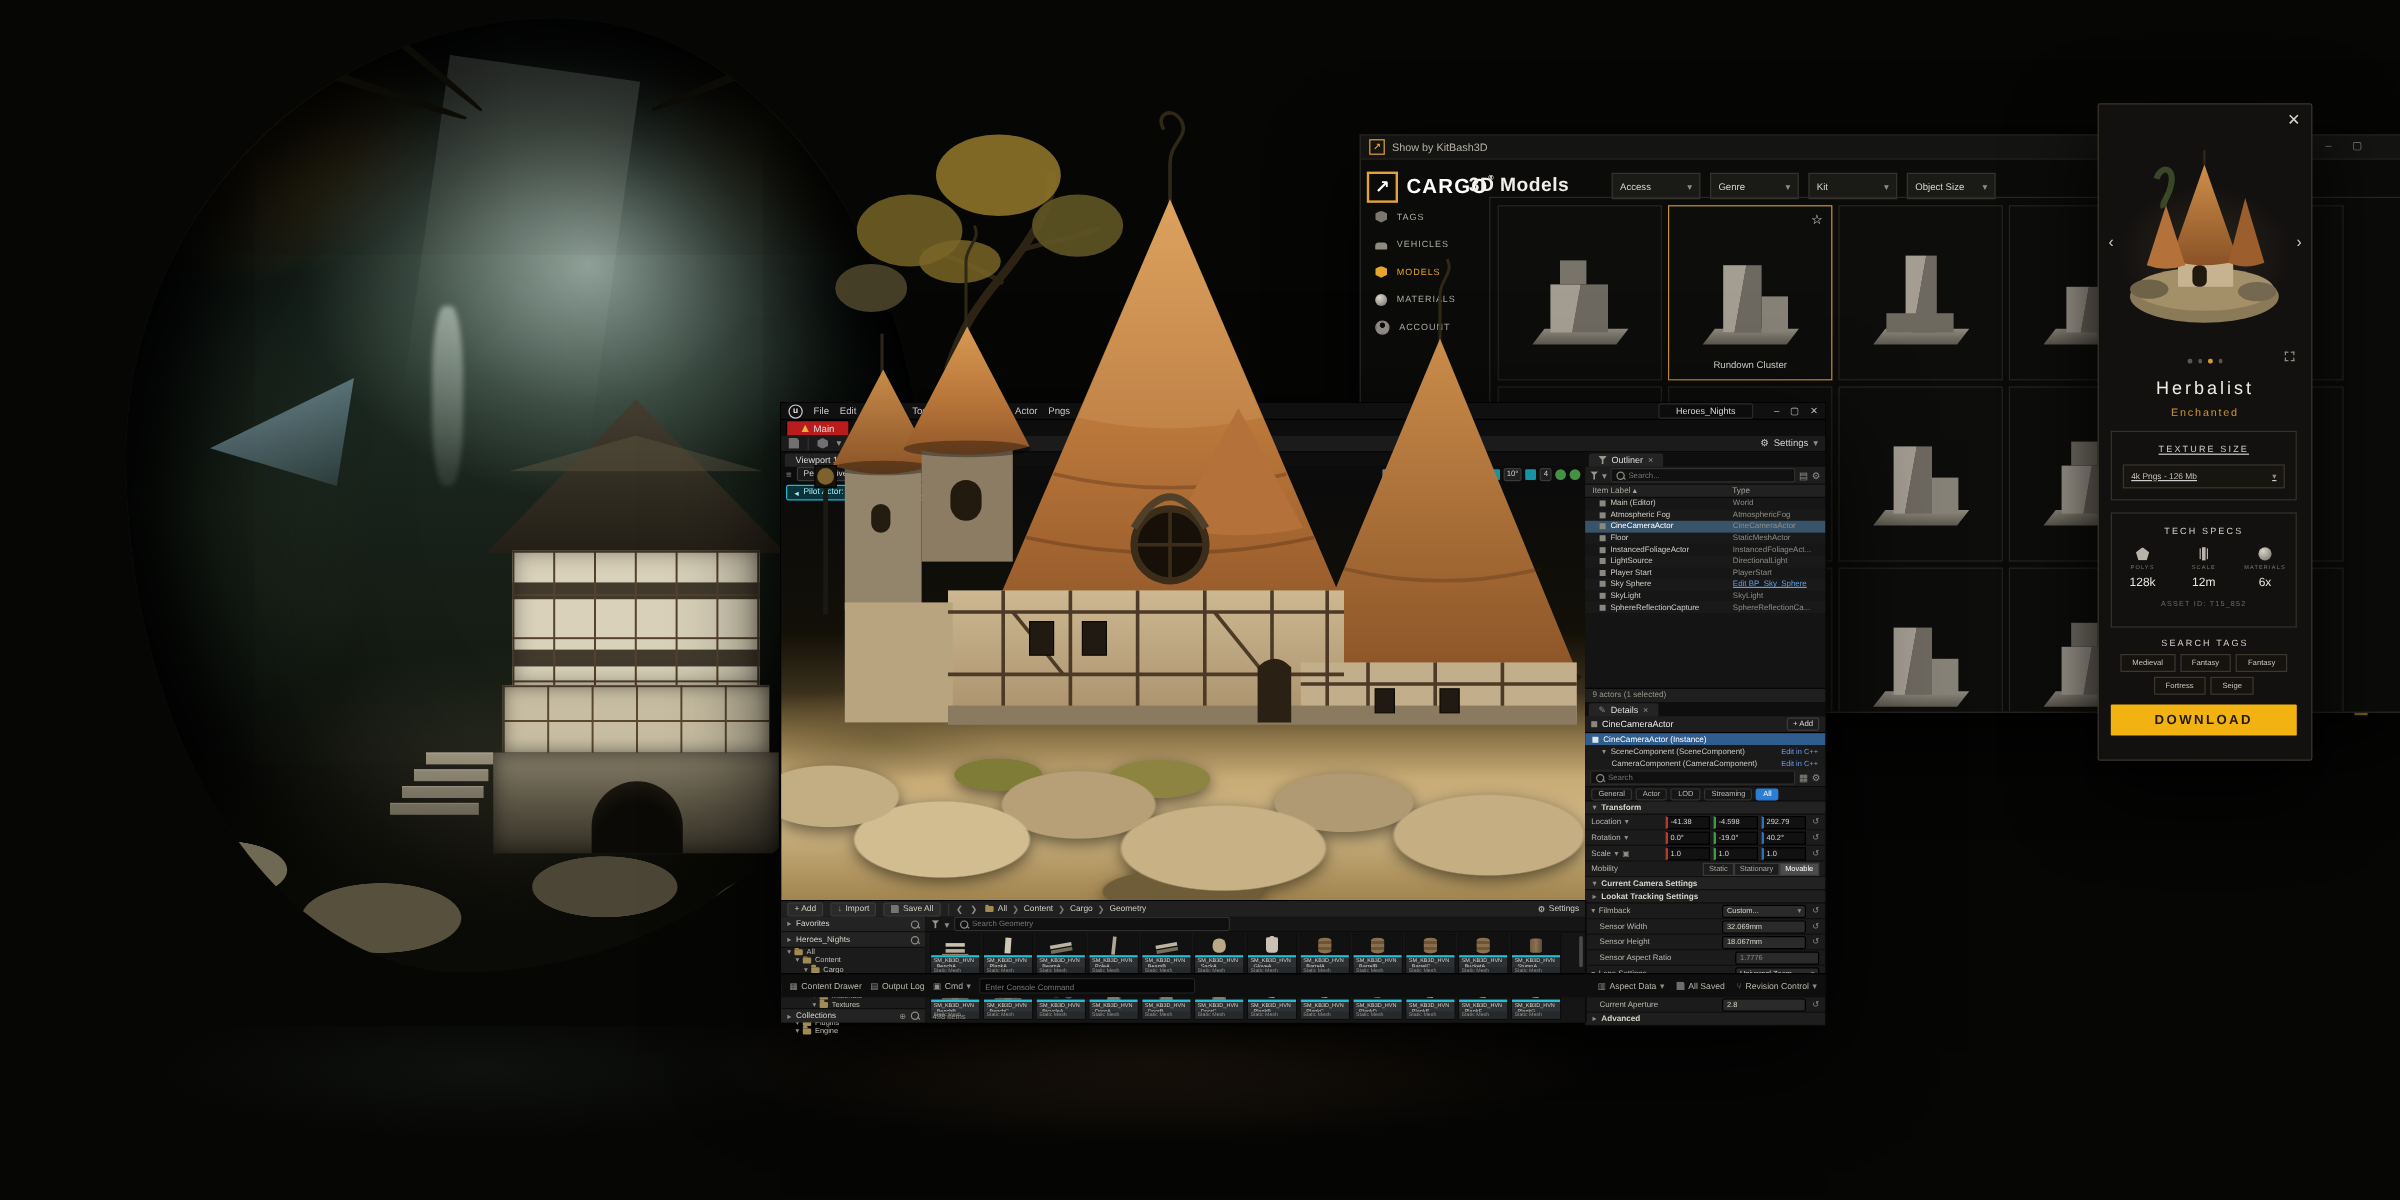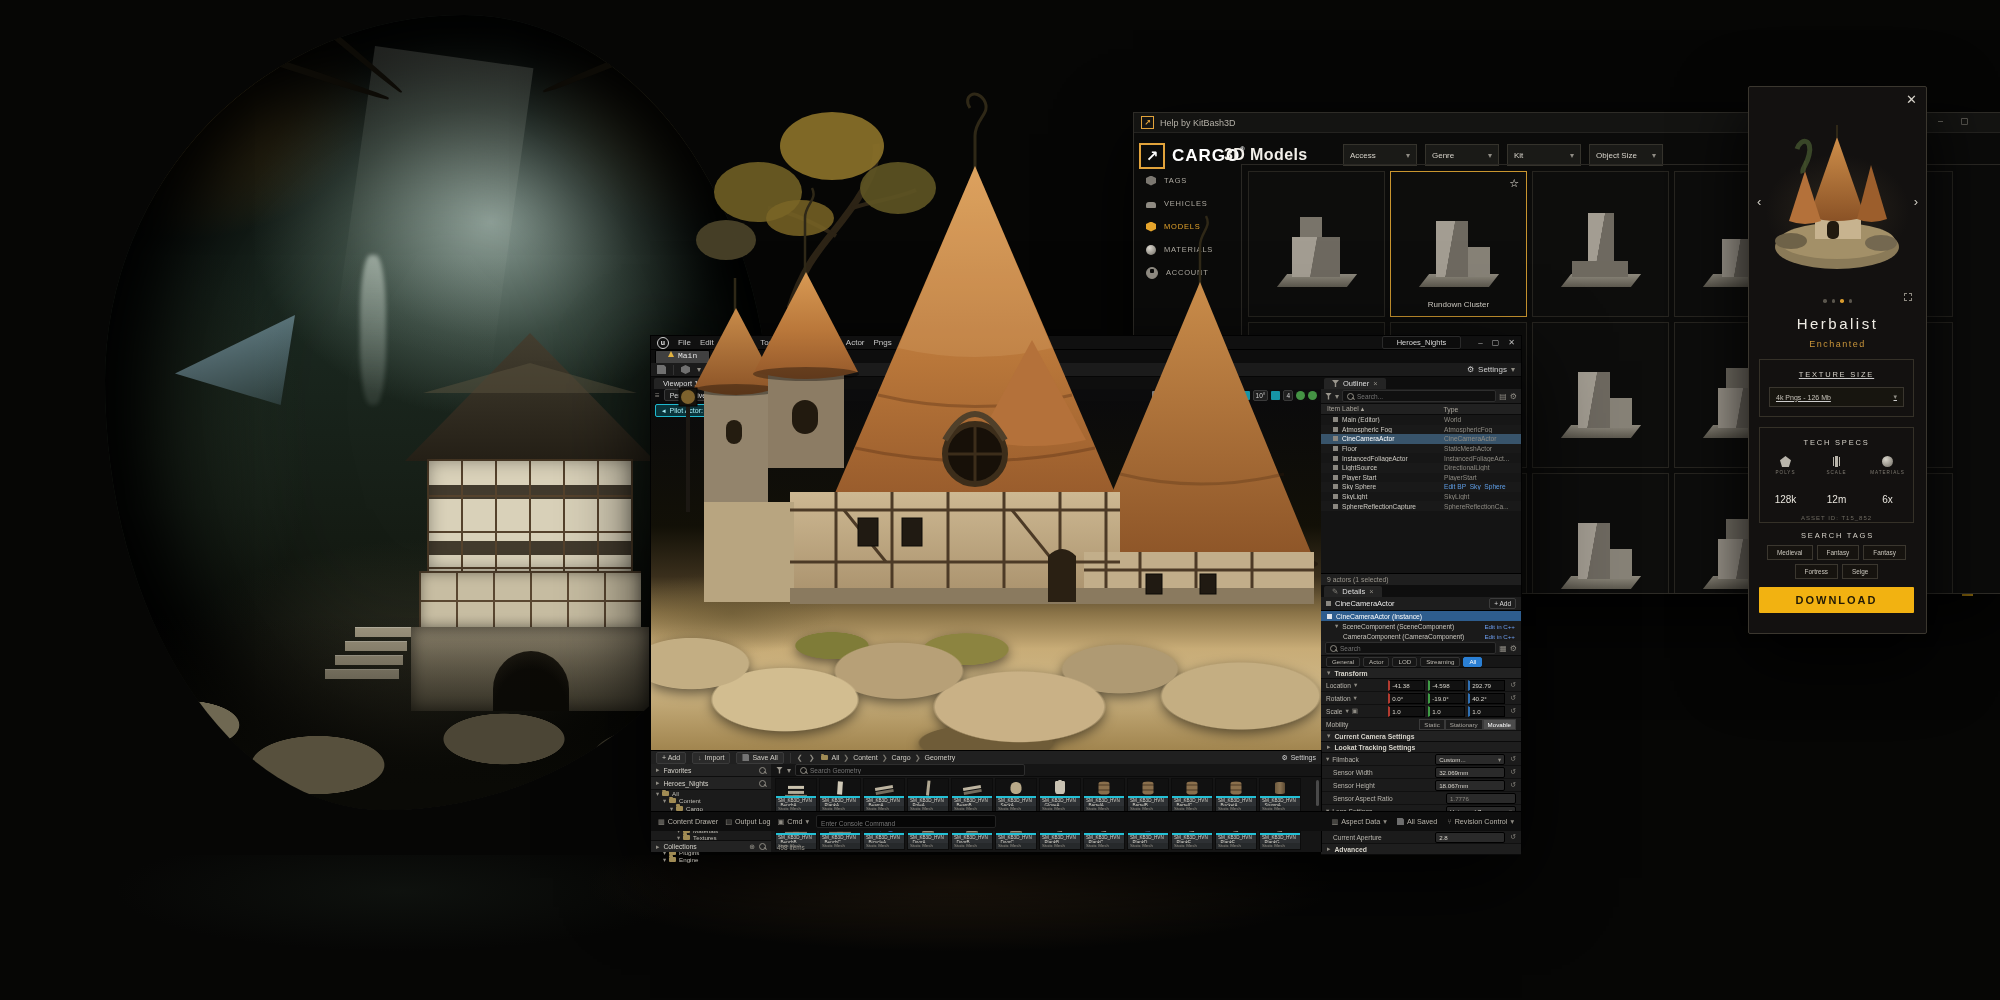--- a/index.html
+++ b/index.html
@@ -99,21 +99,21 @@
   .bt .p-main{background-image:linear-gradient(100deg,#a39d92 45%,#6e6960 46%),repeating-linear-gradient(180deg,rgba(0,0,0,.25) 0 2px,transparent 2px 7px);}
   
   #ue{left:650px;top:335px;width:870px;height:515px;background:#161616;border:1px solid #020202;z-index:20;
       box-shadow:0 26px 80px rgba(0,0,0,.9);font-size:8px;}
   .ue-titlebar{left:0;top:0;width:100%;height:14px;background:#101010;display:flex;align-items:center;gap:9px;padding:0 6px;box-sizing:border-box;border-bottom:1px solid #000;}
   .ue-logo{width:10px;height:10px;border-radius:50%;border:1px solid #cfcfcf;color:#e8e8e8;font-size:7px;line-height:9px;text-align:center;font-weight:700;}
   .ue-menu{color:#c6c6c6;font-size:8px;}
   .ue-project{margin-left:auto;background:#0c0c0c;border:1px solid #2a2a2a;border-radius:2px;padding:1px 14px;color:#d6d6d6;font-size:7.5px;}
   .ue-winbtns{display:flex;gap:9px;color:#bcbcbc;font-size:8px;padding-left:8px;}
   .ue-tabrow{left:0;top:14px;width:100%;height:13px;background:#0d0d0d;display:flex;align-items:flex-end;border-bottom:1px solid #000;}
-  .ue-maintab{height:12px;background:#404040;border:1px solid #000;border-bottom:none;display:flex;gap:4px;padding:0 12px;color:#e0e0e0;margin-left:4px;border-radius:2px 2px 0 0;font-family:Liberation Mono, monospace;}
+  .ue-maintab{height:12px;background:#b91c1c;border:1px solid #000;border-bottom:none;display:flex;align-items:center;gap:4px;padding:0 12px;color:#e0e0e0;margin-left:4px;border-radius:2px 2px 0 0;}
   .ue-warn{width:0;height:0;border-left:3.5px solid transparent;border-right:3.5px solid transparent;border-bottom:6px solid #e3b341;}
   .ue-toolbar{left:0;top:27px;width:100%;height:14px;background:#1b1b1b;border-bottom:1px solid #060606;display:flex;align-items:center;gap:7px;padding:0 6px;box-sizing:border-box;}
   .tool-ic{width:9px;height:9px;background:#8e8e8e;opacity:.75;}
   .tool-ic.floppy{clip-path:polygon(0 0,78% 0,100% 22%,100% 100%,0 100%);}
   .tool-ic.cube{clip-path:polygon(50% 0,100% 25%,100% 75%,50% 100%,0 75%,0 25%);}
   .tool-ic.brush{border-radius:50% 0 50% 50%;}
   .tool-sep{width:1px;height:10px;background:#333;}
   .ue-settings{margin-left:auto;display:flex;align-items:center;gap:4px;color:#cfcfcf;}
   
   #vp{left:0;top:41px;width:670px;height:373px;background:#0b0a09;overflow:hidden;border-right:1px solid #000;}
@@ -250,21 +250,21 @@
   .ip-box{position:absolute;left:10px;width:155px;border:1px solid #353128;box-sizing:border-box;}
   .ip-h{width:100%;text-align:center;font-size:7.5px;letter-spacing:1.8px;color:#d5d1c8;margin-top:10px;}
   .ip-dd{margin:8px auto 10px;width:135px;height:20px;border:1px solid #3a362e;background:#17150f;display:flex;align-items:center;justify-content:space-between;padding:0 6px;box-sizing:border-box;font-size:7px;color:#c5c1b8;}
   .ip-specs{display:flex;justify-content:space-around;margin-top:9px;}
   .ip-spec{text-align:center;width:33%;}
   .ip-spec .ic{width:11px;height:11px;margin:0 auto;background:#b8b4aa;display:block;}
   .ip-spec .ic[data-icon="polys"]{clip-path:polygon(50% 0,100% 38%,81% 100%,19% 100%,0 38%);}
   .ip-spec .ic[data-icon="scale"]{width:3px;background:#b8b4aa;box-shadow:-3px 0 0 -1px #b8b4aa,3px 0 0 -1px #b8b4aa;}
   .ip-spec .ic[data-icon="materials"]{border-radius:50%;background:radial-gradient(circle at 35% 30%,#d8d4ca,#6f6b62);}
   .ip-spec .lb{font-size:4.6px;letter-spacing:1px;color:#7e7a71;margin-top:3px;}
-  .ip-spec .vl{font-size:10px;color:#e8e5dd;margin-top:19px;}
+  .ip-spec .vl{font-size:10px;color:#e8e5dd;margin-top:5px;}
   .ip-assetid{text-align:center;font-size:6px;letter-spacing:1px;color:#6e6a61;margin:10px 0 10px;}
   .ip-tagshead{position:absolute;left:0;top:444px;width:100%;text-align:center;font-size:7.5px;letter-spacing:1.8px;color:#d5d1c8;}
   .ip-tags{position:absolute;left:10px;top:458px;width:155px;display:flex;flex-wrap:wrap;gap:4px;justify-content:center;}
   .ip-tag{border:1px solid #3b372f;color:#c9c5bc;font-size:6.4px;padding:3px 9px;background:#16130f;}
   .ip-dl{position:absolute;left:10px;top:500px;width:155px;height:26px;background:#f2b211;color:#211a06;font-weight:700;font-size:11px;letter-spacing:2px;display:flex;align-items:center;justify-content:center;border-radius:1px;}
   #yellow-sliver{left:1962px;top:580px;width:11px;height:16px;background:#e8ae14;z-index:9;}
   .ic-search{width:5px;height:5px;border:1px solid #8d8a82;border-radius:50%;position:relative;flex:0 0 auto;}
   .ic-search::after{content:"";position:absolute;left:4px;top:4px;width:3px;height:1px;background:#8d8a82;transform:rotate(45deg);}
   .ic-funnel{width:7px;height:7px;background:#9a968d;clip-path:polygon(0 0,100% 0,60% 45%,60% 100%,40% 100%,40% 45%);flex:0 0 auto;}
   .g{color:#8f8c84;}
@@ -292,21 +292,21 @@
     <div class="step" style="left:230px;top:640px;width:68px;height:10px;"></div>
     <div class="step" style="left:220px;top:654px;width:74px;height:10px;"></div>
     <div id="bg-rocks" class="abs"></div>
   </div>
 
   <div id="refl" class="abs"></div>
 
   <div id="cargo" class="abs">
     <div class="cw-titlebar abs">
       <span class="cw-appicon">↗</span>
-      <span class="cw-title">Help by KitBash3D</span>
+      <span class="cw-title">Show by KitBash3D</span>
       <span class="cw-winbtn" style="left:804px;">–</span>
       <span class="cw-winbtn" style="left:826px;">▢</span>
     </div>
     <div class="cw-logo abs">
       <span class="cw-logobox">↗</span>
       <span class="cw-brand"><span>CARGO</span><sup class="cw-reg">®</sup></span>
     </div>
     <div class="cw-pagetitle abs">3D Models</div>
     <div class="cw-filters abs">
 

